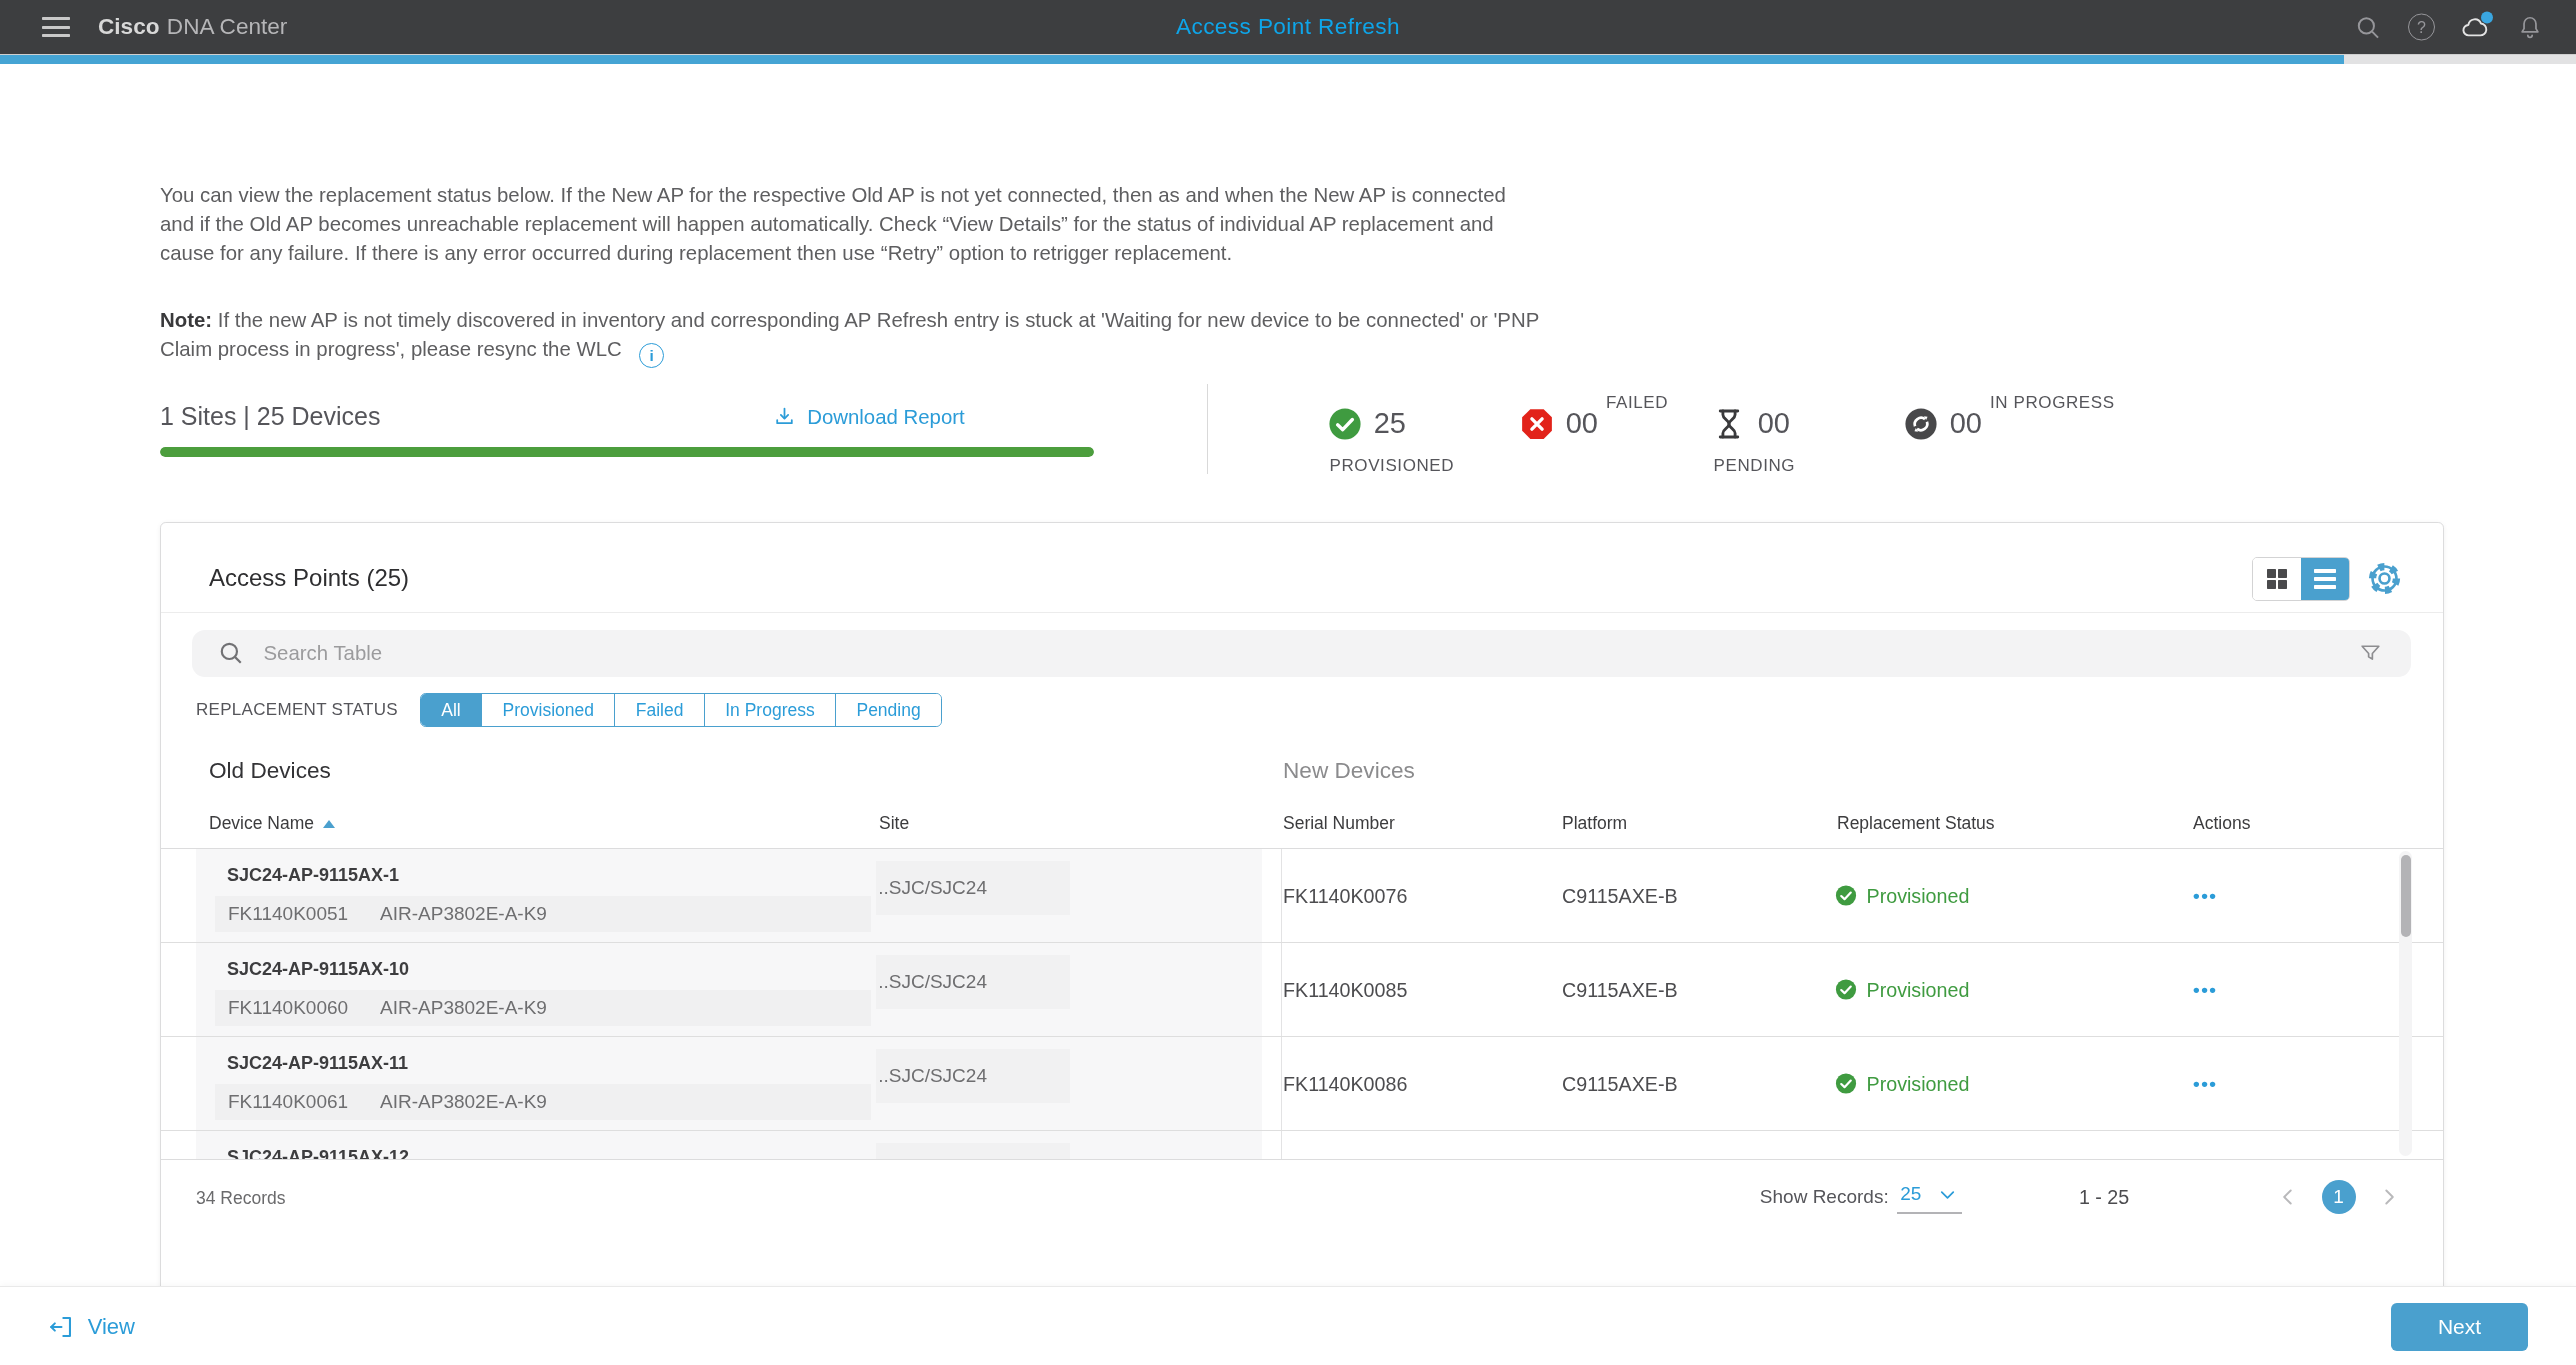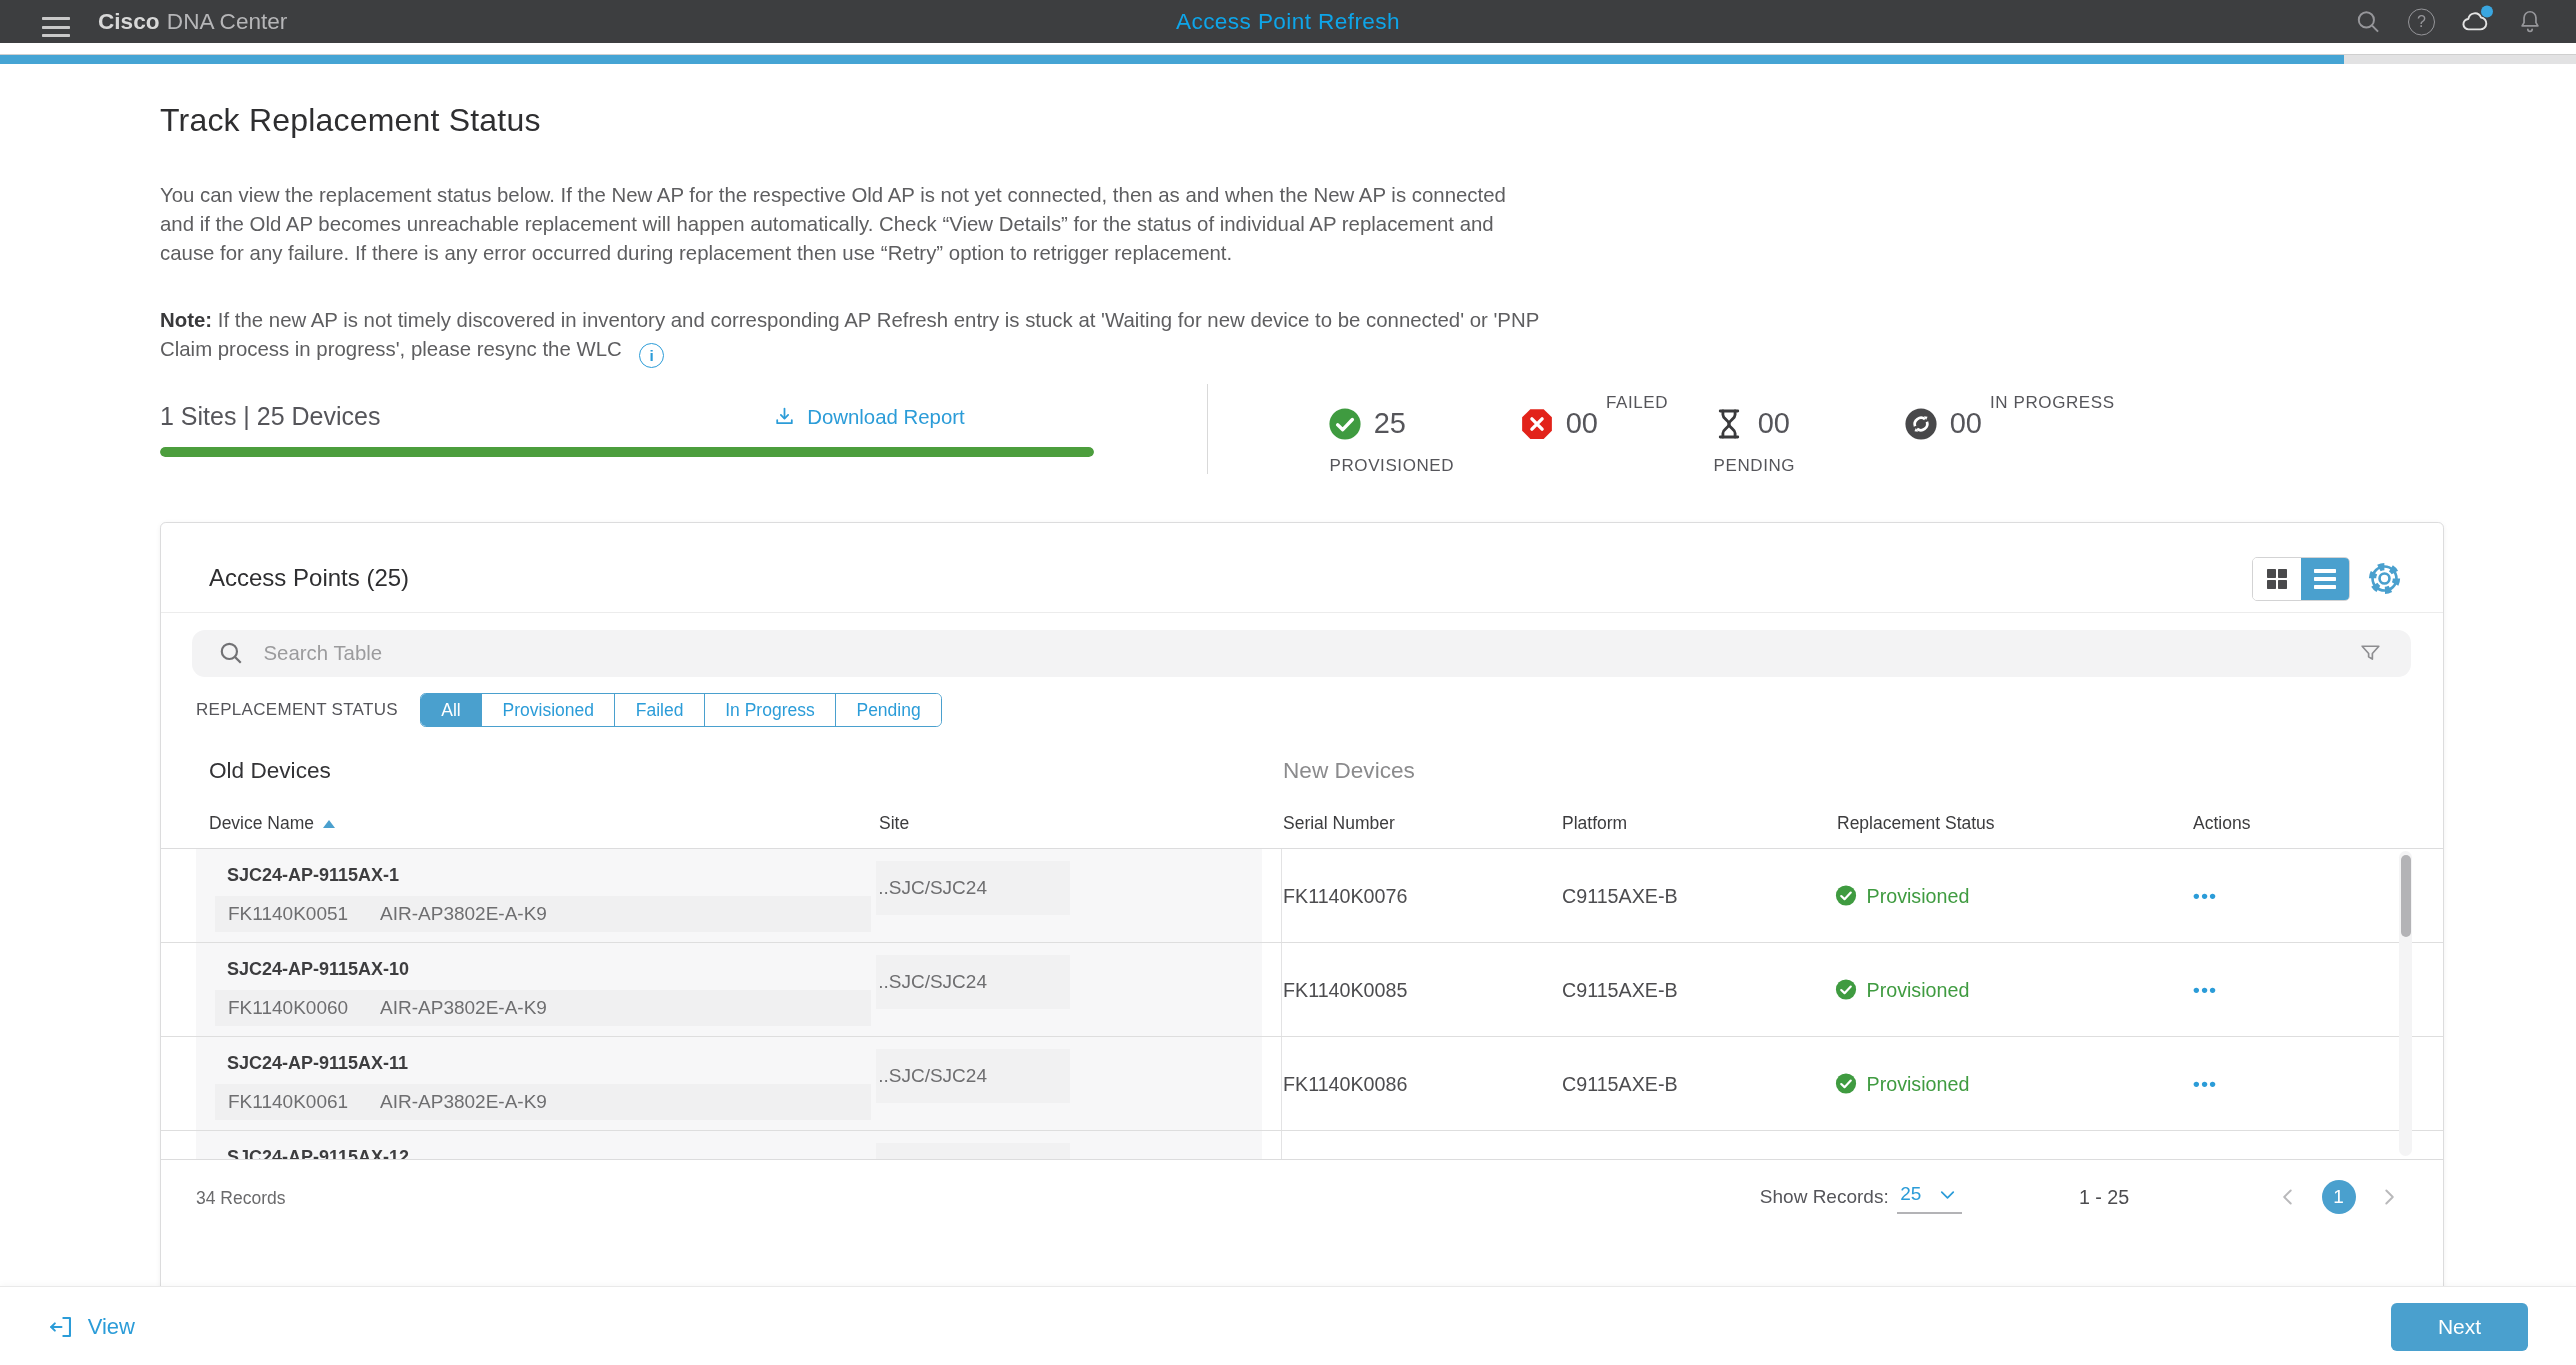--- a/index.html
+++ b/index.html
@@ -1,20 +1,20 @@
 <!DOCTYPE html>
 <html style="--header_bg: #3d3e40; --progress_blue: #45a4d4; --accent: #4aa0ce; --link: #2b9cd8; --green: #3f9b40; --bar_green: #4c9e3d; --red: #e2231a; --dark_icon: #48484a;font-size:11.7px"><head>
 <meta charset="utf-8">
 <style>
   html,body{margin:0;padding:0;background:#ffffff;}
   body{font-family:"Liberation Sans", sans-serif; width:2576px;height:1366px;overflow:hidden;}
   #app{position:relative;width:2576px;height:1366px;background:#fff;}
 
   
-  .topbar{position:absolute;left:0;top:0;width:100%;height:43px;background:var(--header_bg,#3d3e40);}
+  .topbar{position:absolute;left:0;top:0;width:100%;height:54px;background:var(--header_bg,#3d3e40);}
   .hamburger{position:absolute;left:42px;top:17px;width:28px;cursor:pointer;}
   .hamburger .bar{height:2.9px;background:#c9c9c9;margin-bottom:5.8px;border-radius:0.7px;}
   .brand{position:absolute;left:98px;top:50%;transform:translateY(-50%);font-size:22.6px;white-space:nowrap;}
   .brand b{color:#d8d8d8;font-weight:700;}
   .brand span{color:#b6b6b8;font-weight:400;margin-left:7.3px;}
   .topbar-title{position:absolute;left:50%;top:50%;transform:translate(-50%,-50%);color:#0ea5e9;font-size:22.6px;font-weight:300;letter-spacing:0.4px;white-space:nowrap;}
   .topbar-icons{position:absolute;right:32px;top:50%;transform:translateY(-50%);display:flex;align-items:center;gap:25px;}
   .tb-ic{position:relative;width:29px;height:29px;display:flex;align-items:center;justify-content:center;cursor:pointer;}
   .help-circle{width:25px;height:25px;border:1.8px solid #96969a;border-radius:50%;color:#96969a;font-size:16px;display:flex;align-items:center;justify-content:center;}
   .cloud-badge{position:absolute;top:-1.5px;right:-2.9px;width:12.4px;height:12.4px;border-radius:50%;background:#3aa6e0;}
@@ -150,21 +150,20 @@
             <path d="M12 3a5.5 5.5 0 0 0-5.5 5.5V13l-1.8 3h14.6L17.5 13V8.5A5.5 5.5 0 0 0 12 3z"></path>
             <path d="M10 19.2a2 2 0 0 0 4 0"></path>
           </svg>
       </span>
     </div>
   </div>
   <div class="progress-track">
     <div class="progress-fill" style="width: 91%;"></div>
   </div>
 
-  <div class="page-title">Track Replacement Status</div>
   <div class="description">You can view the replacement status below. If the New AP for the respective Old AP is not yet connected, then as and when the New AP is connected and if the Old AP becomes unreachable replacement will happen automatically. Check “View Details” for the status of individual AP replacement and cause for any failure. If there is any error occurred during replacement then use “Retry” option to retrigger replacement.</div>
   <div class="note">
     <b>Note:</b>
     <span>If the new AP is not timely discovered in inventory and corresponding AP Refresh entry is stuck at 'Waiting for new device to be connected' or 'PNP Claim process in progress', please resync the WLC</span>
     <span class="info-icon">i</span>
   </div>
 
   <div class="summary-row">
     <div class="overview">1 Sites | 25 Devices</div>
     <div class="download">

